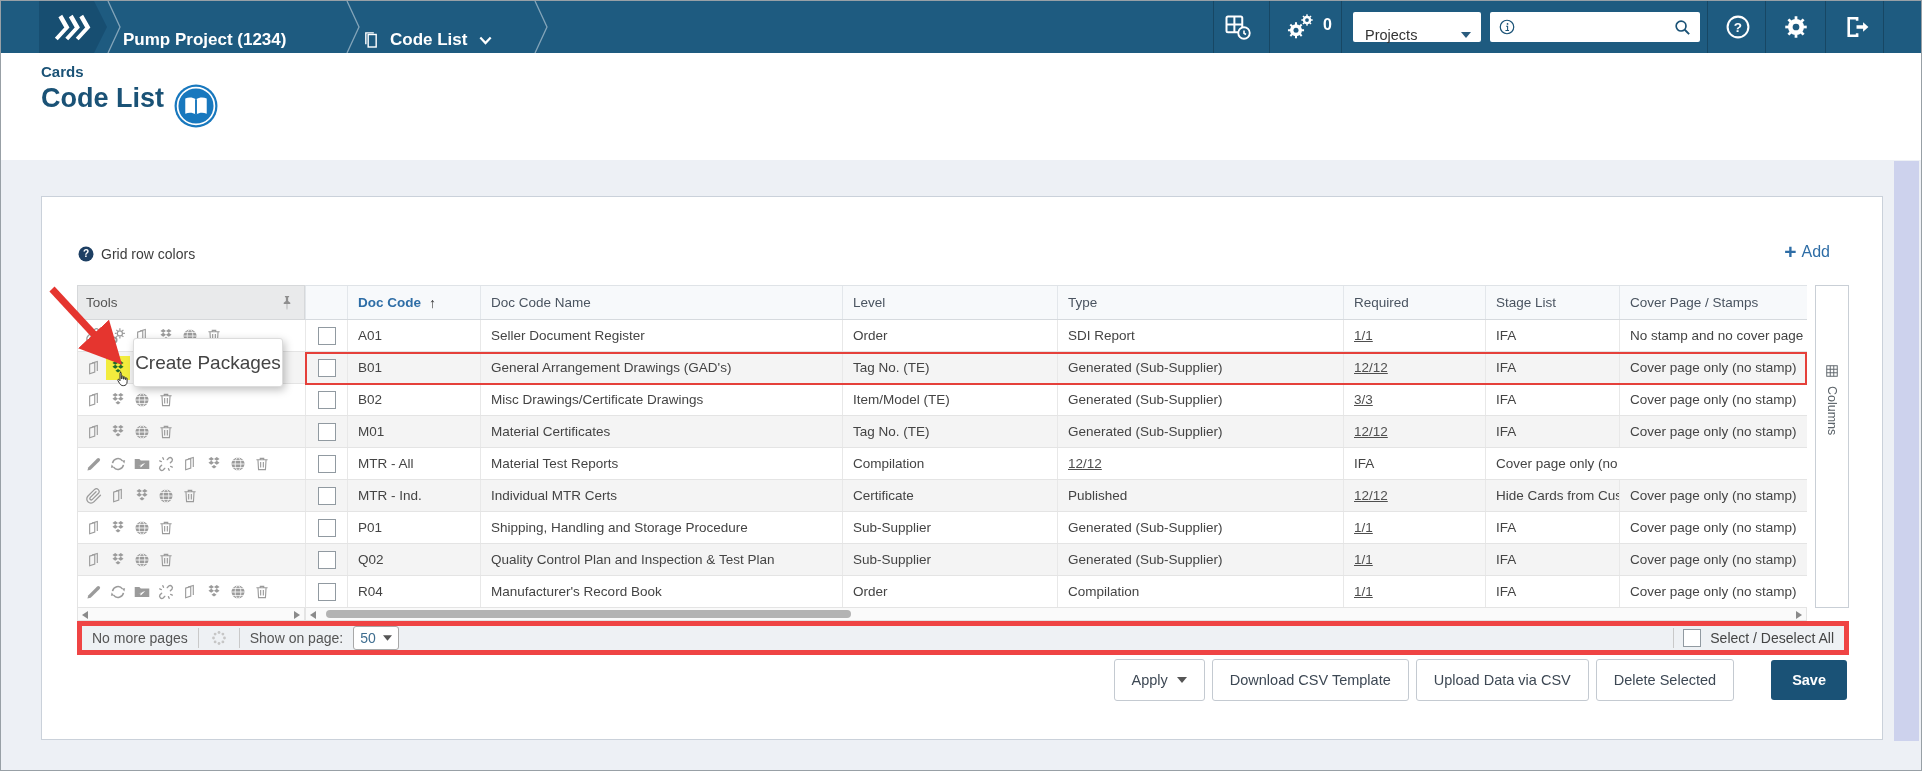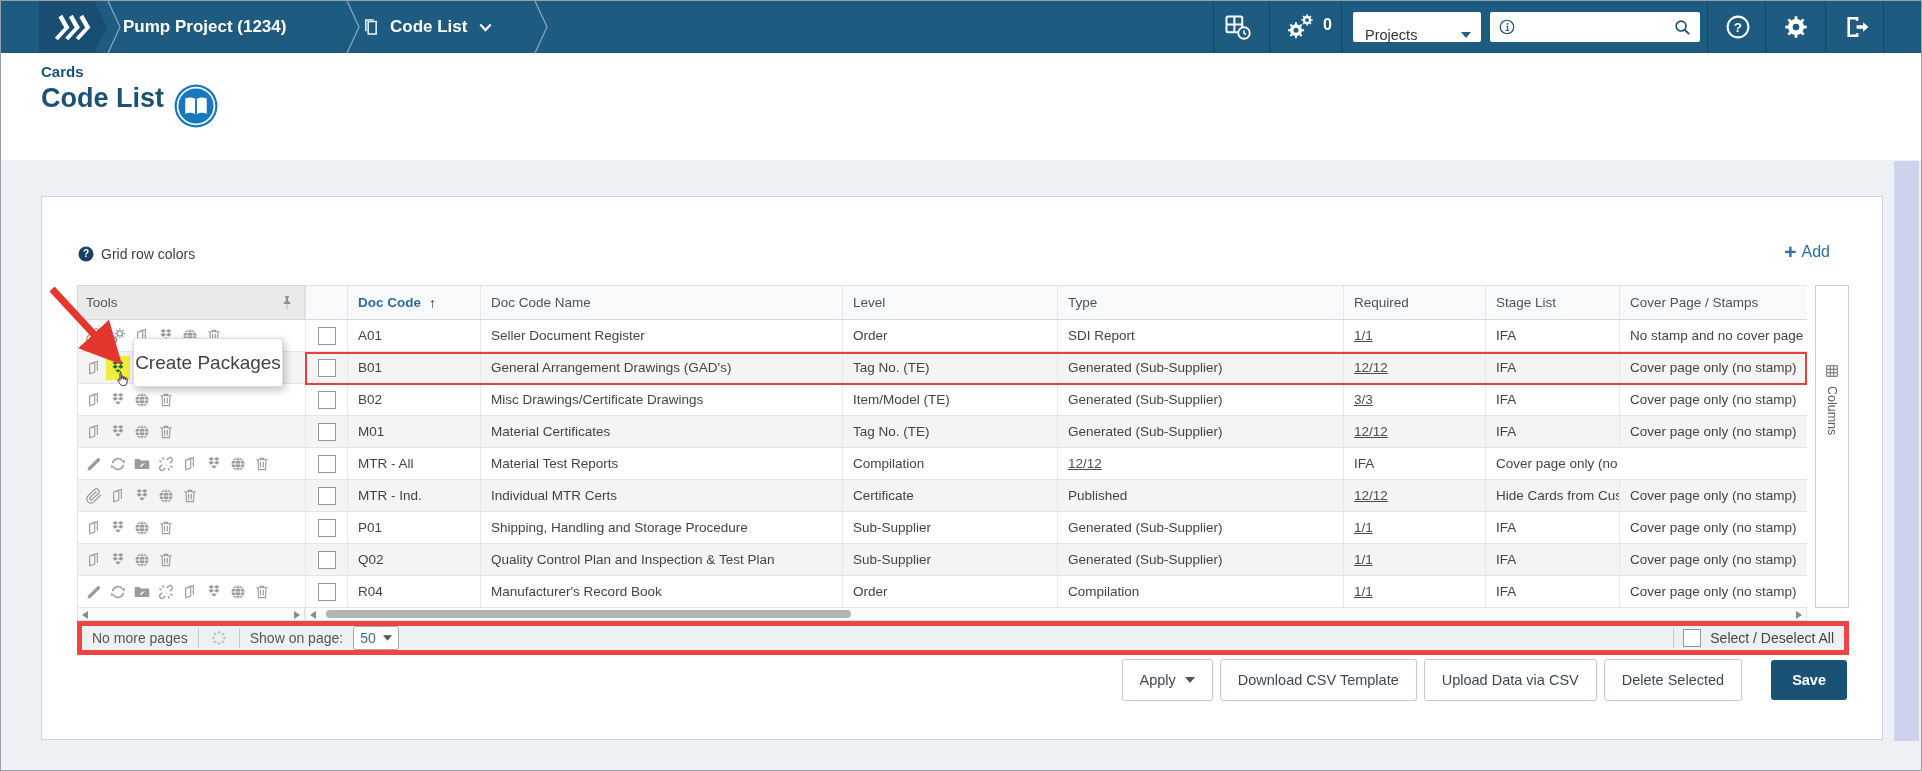--- a/index.html
+++ b/index.html
@@ -5,21 +5,21 @@
   html,body{margin:0;padding:0;background:#fff;font-family:"Liberation Sans",sans-serif;}
   #screen{position:relative;width:1922px;height:771px;border:1px solid #98a0a6;box-sizing:border-box;background:#fff;overflow:hidden;}
 
   
   .navbar{position:absolute;left:0;top:0;width:100%;height:52px;background:#1e5b80;}
   .chev-block{position:absolute;left:38px;top:0;width:68px;height:52px;background:#174e71;
     clip-path:polygon(0 0,calc(100% - 13px) 0,100% 50%,calc(100% - 13px) 100%,0 100%);
     display:flex;align-items:center;justify-content:center;cursor:pointer;}
   .chev-block .i{width:38px;height:27px;}
   .chv{position:absolute;top:0;width:14px;height:52px;}
-  .nav-tab{position:absolute;top:0;height:52px;display:flex;align-items:center;color:#fff;
+  .nav-tab{position:absolute;top:13px;height:52px;display:flex;align-items:center;color:#fff;
     font-size:17px;font-weight:bold;cursor:pointer;}
   .tab-project{left:122px;}
   .tab-page{left:360px;gap:9px;}
   .tab-page .i{width:20px;height:22px;}
   .tab-page .caret{width:13px;height:9px;color:#fff;margin-left:3px;}
   .vbar{position:absolute;top:0;width:1px;height:52px;background:rgba(0,0,0,.22);}
   .nav-ico{position:absolute;color:#fff;cursor:pointer;}
   .gears-count{position:absolute;left:1322px;top:15px;color:#fff;font-size:16px;font-weight:bold;}
   .nav-select{position:absolute;left:1352px;top:11px;width:128px;height:30px;background:#fff;border-radius:2px;
     display:flex;align-items:center;padding:16px 10px 0 12px;box-sizing:border-box;font-size:14.5px;color:#333;cursor:pointer;}
@@ -105,21 +105,21 @@
     display:flex;align-items:center;padding:0 6px;box-sizing:border-box;gap:6px;cursor:pointer;
     color:#3f6e90;font-size:14px;}
   .size-select .caret{width:9px;height:6px;color:#555;margin-left:auto;}
   .sel-all{margin-left:auto;display:flex;align-items:center;gap:9px;color:#444;font-size:14px;}
 
   
   .actions{position:absolute;right:35px;top:462px;display:flex;gap:7px;align-items:center;}
   .btn{height:40px;background:#fff;border:1px solid #c4cad1;border-radius:3px;display:flex;align-items:center;
     padding:0 17px;font-size:14.5px;color:#3d4854;cursor:pointer;gap:9px;}
   .btn .caret{width:10px;height:6px;color:#555;}
-  .btn-save{background:#1a5276;color:#fff;border:none;margin-left:22px;padding:0 21px;font-weight:bold;}
+  .btn-save{background:#1a5276;color:#fff;border:none;margin-left:30px;padding:0 21px;font-weight:bold;}
 
   .icon svg,.i svg,.tool svg,.caret svg,.pin svg,.spin svg,.book-ico svg,.chv svg,
   .cursor-hand svg,.nav-ico svg,.grc .i svg{width:100%;height:100%;display:block;}
 </style>
 </head>
 <body>
 
 <div id="screen">
 
   <div class="navbar">

